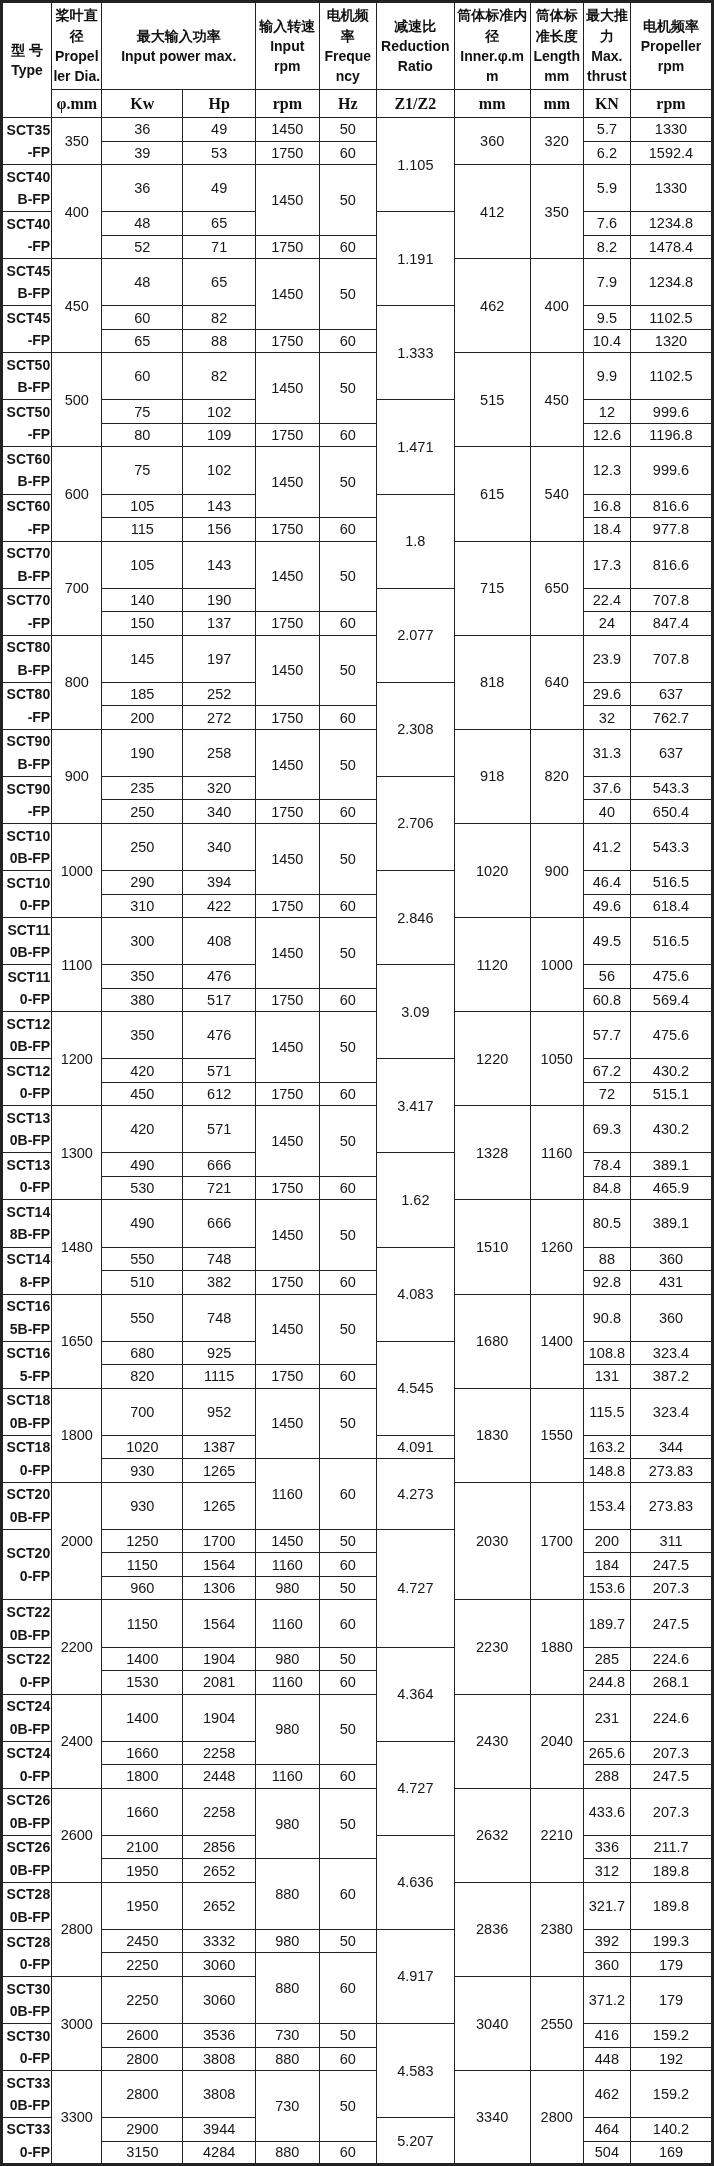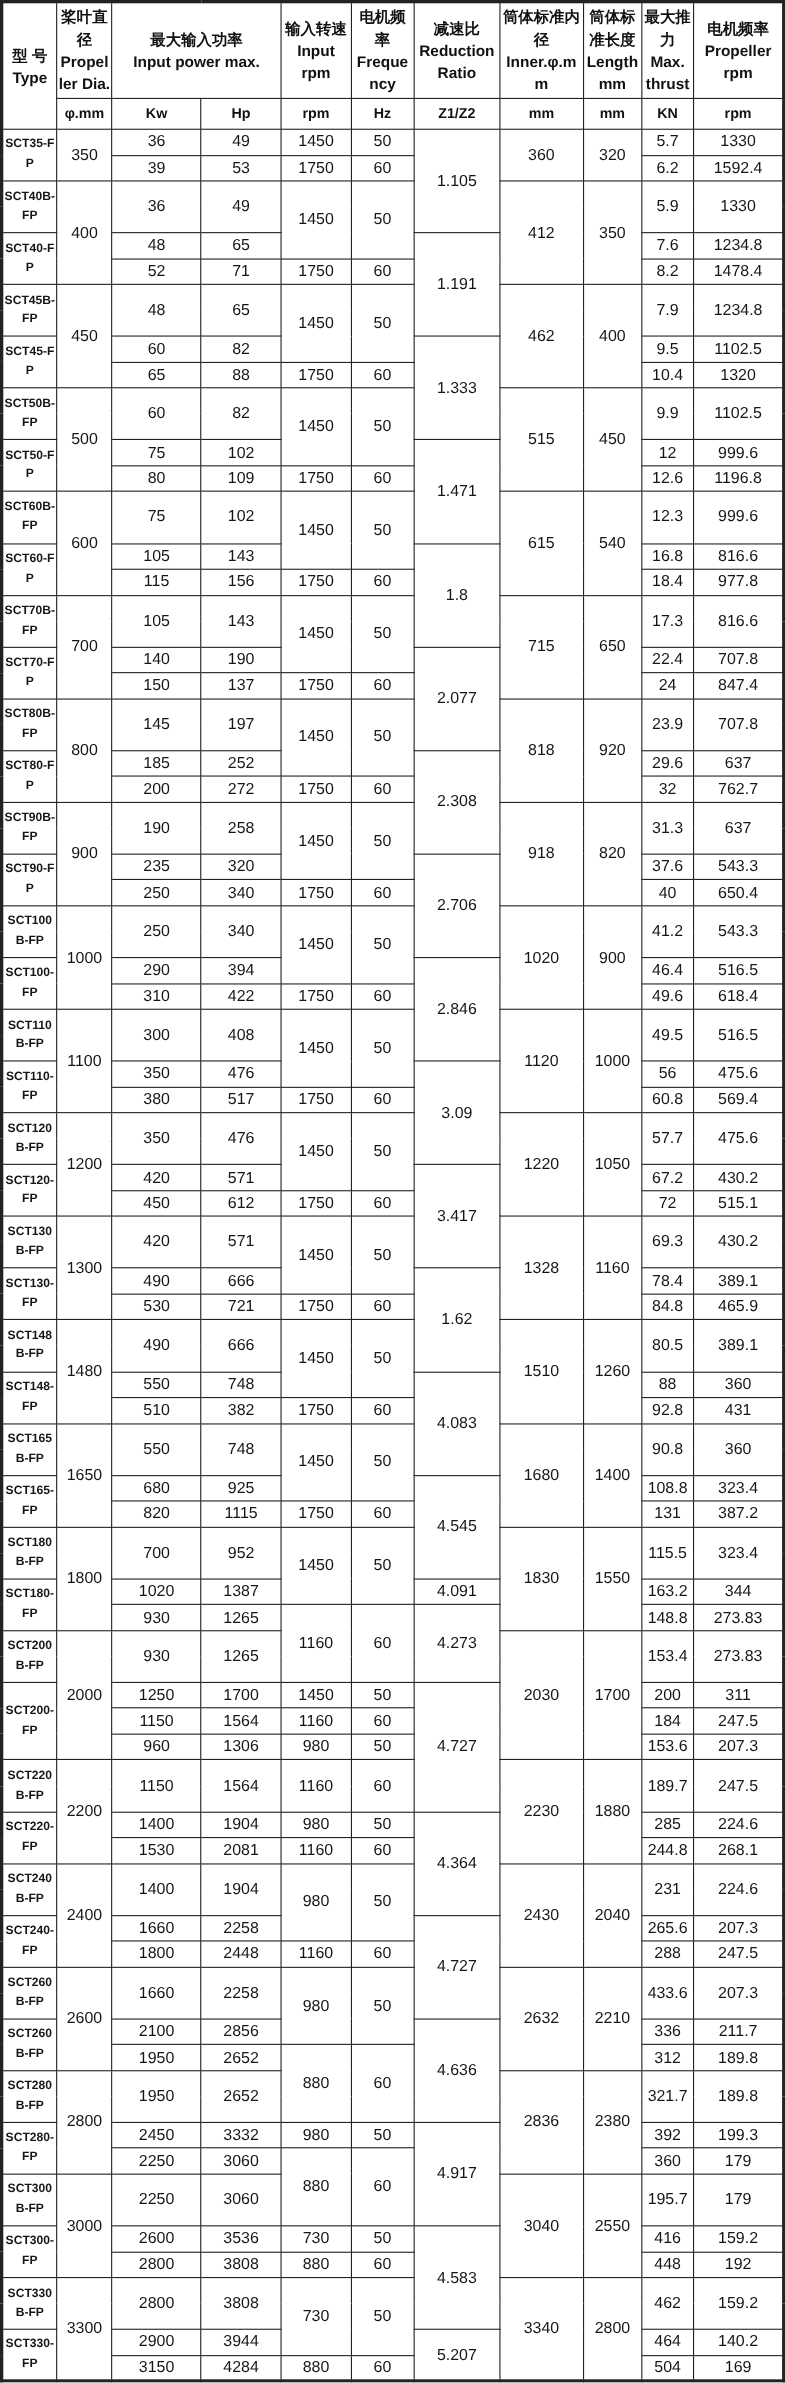--- a/index.html
+++ b/index.html
@@ -11,29 +11,30 @@
     vertical-align:middle;
     padding:0 1px;
     overflow:hidden;
     background:#fff;
   }
   thead th { font-weight:bold; font-size:14px; line-height:1.45; overflow-wrap:break-word; }
   thead .zh { display:block; font-size:14px; }
   thead .en { display:block; font-size:14px; }
   tr.h1 { height:88px; }
   tr.h2 { height:28px; }
-  tr.h2 th { font-size:13px; }
+  tr.h2 th { font-size:16px;font-family:Liberation Serif, serif; }
   tr.u { height:23.54px; }
   td { font-size:14.5px; color:#161616; }
   td.model {
     font-weight:bold;
-    font-size:11px;
+    font-size:14px;
     line-height:1.6;
     word-break:break-all;
     padding:0 1px;
+    text-align:right;
   }
 </style>
 </head>
 <body>
 
 <table>
   <colgroup id="cols">
       <col style="width: 49px;">
       <col style="width: 49px;">
       <col style="width: 79px;">
@@ -270,21 +271,21 @@
         <td>847.4</td>
       </tr>
       <tr class="u">
         <td rowspan="2" class="model">SCT80B-FP</td>
         <td rowspan="4">800</td>
         <td rowspan="2">145</td>
         <td rowspan="2">197</td>
         <td rowspan="3">1450</td>
         <td rowspan="3">50</td>
         <td rowspan="4">818</td>
-        <td rowspan="4">920</td>
+        <td rowspan="4">640</td>
         <td rowspan="2">23.9</td>
         <td rowspan="2">707.8</td>
       </tr>
       <tr class="u"></tr>
       <tr class="u">
         <td rowspan="2" class="model">SCT80-FP</td>
         <td>185</td>
         <td>252</td>
         <td rowspan="4">2.308</td>
         <td>29.6</td>
@@ -686,21 +687,21 @@
         <td>360</td>
         <td>179</td>
       </tr>
       <tr class="u">
         <td rowspan="2" class="model">SCT300B-FP</td>
         <td rowspan="4">3000</td>
         <td rowspan="2">2250</td>
         <td rowspan="2">3060</td>
         <td rowspan="4">3040</td>
         <td rowspan="4">2550</td>
-        <td rowspan="2">195.7</td>
+        <td rowspan="2">371.2</td>
         <td rowspan="2">179</td>
       </tr>
       <tr class="u"></tr>
       <tr class="u">
         <td rowspan="2" class="model">SCT300-FP</td>
         <td>2600</td>
         <td>3536</td>
         <td>730</td>
         <td>50</td>
         <td rowspan="4">4.583</td>

